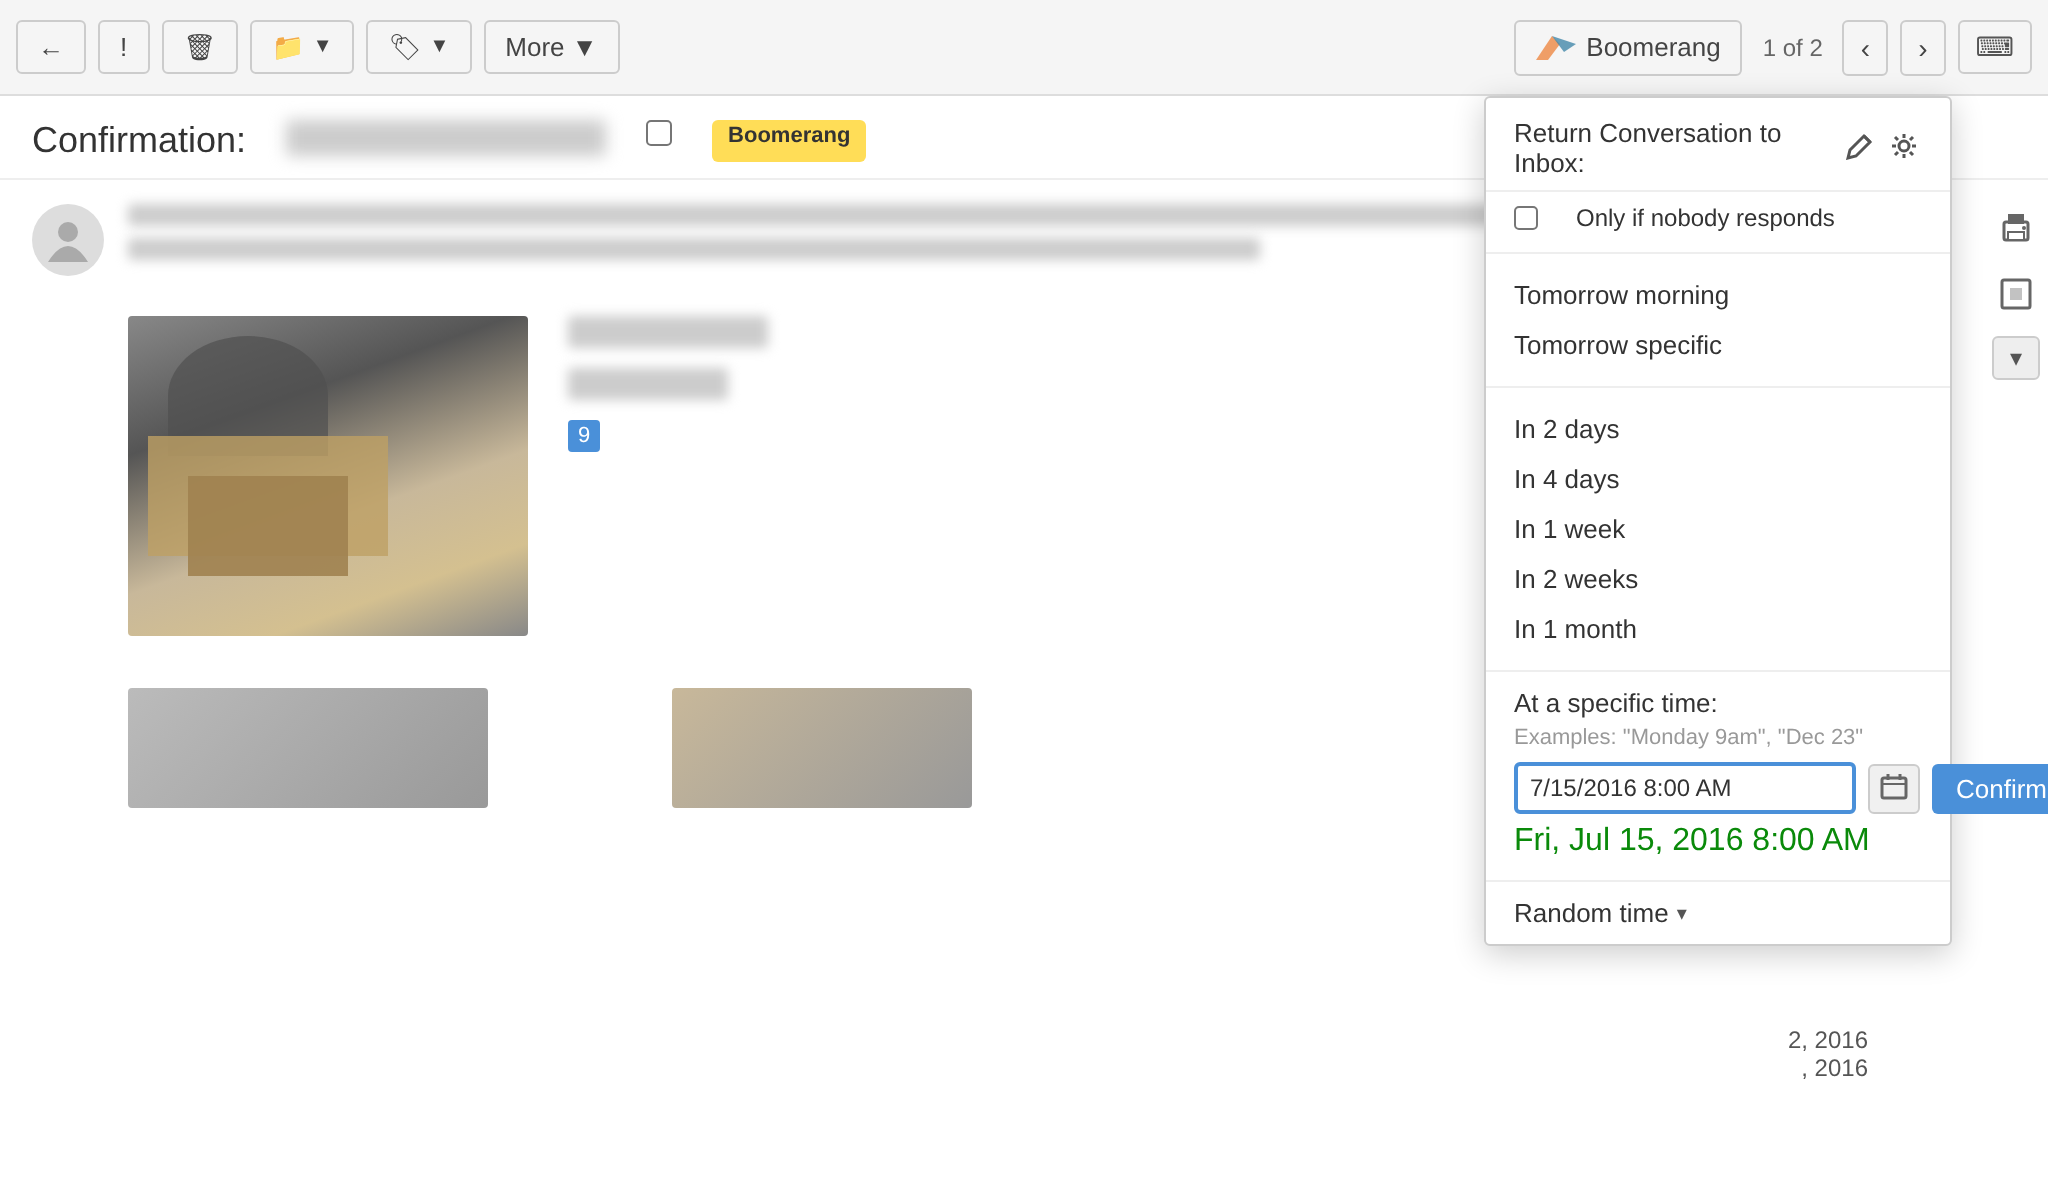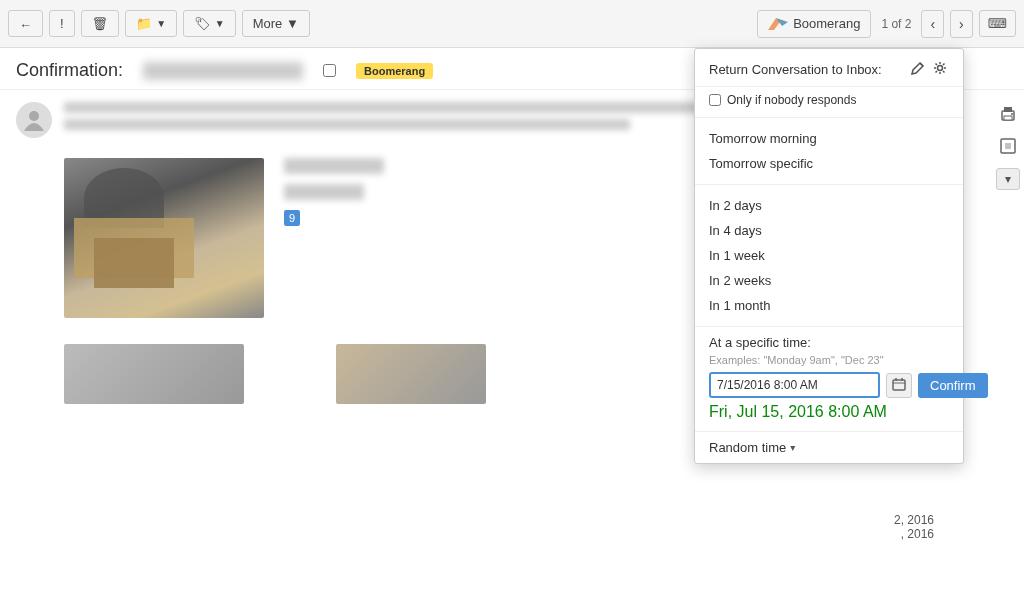--- a/index.html
+++ b/index.html
@@ -87,21 +87,20 @@
       flex: 1;
       background: white;
       overflow: hidden;
       position: relative;
     }
 
     .email-header {
       padding: 12px 16px 8px 16px;
       border-bottom: 1px solid #eee;
       display: flex;
-      align-items: center;
       gap: 20px;
     }
     .email-subject {
       font-size: 18px;
       color: #333;
       font-weight: normal;
     }
     .blurred-text {
       display: inline-block;
       background: #ccc;
@@ -164,22 +163,22 @@
     }
     .img-placeholder.large {
       width: 200px;
       height: 160px;
     }
 
     
     .boomerang-dropdown {
       position: absolute;
       top: 0;
-      right: 60px;
-      width: 270px;
+      right: 48px;
+      width: 234px;
       background: white;
       border: 1px solid #ccc;
       border-radius: 3px;
       box-shadow: 0 4px 16px rgba(0,0,0,0.2);
       z-index: 100;
     }
 
     .dropdown-header {
       padding: 10px 14px 6px 14px;
       border-bottom: 1px solid #eee;
@@ -202,21 +201,21 @@
       cursor: pointer;
       color: #555;
       font-size: 14px;
       padding: 2px;
     }
 
     .only-nobody {
       padding: 6px 14px 10px 14px;
       display: flex;
       align-items: center;
-      gap: 6px;
+      gap: 19px;
       border-bottom: 1px solid #eee;
     }
     .only-nobody-checkbox {
       width: 12px;
       height: 12px;
       border: 1px solid #aaa;
       flex-shrink: 0;
     }
     .only-nobody-label {
       font-size: 12px;

